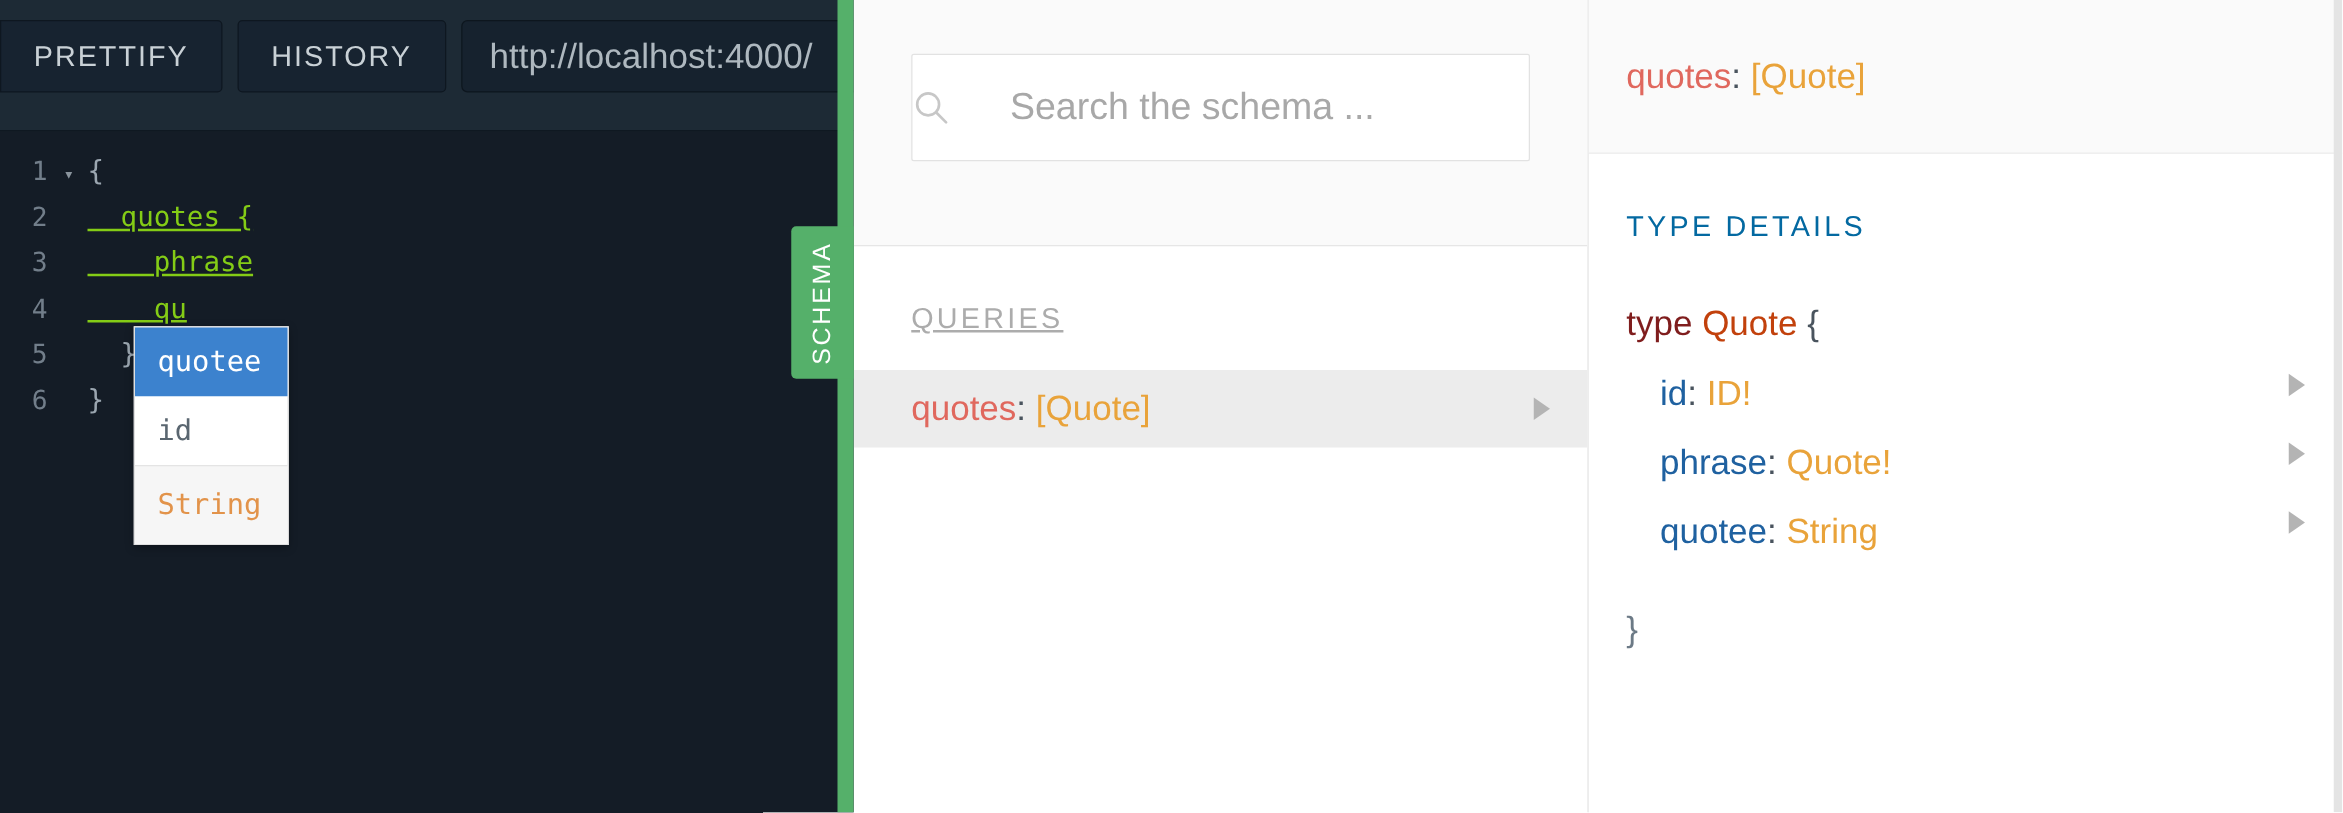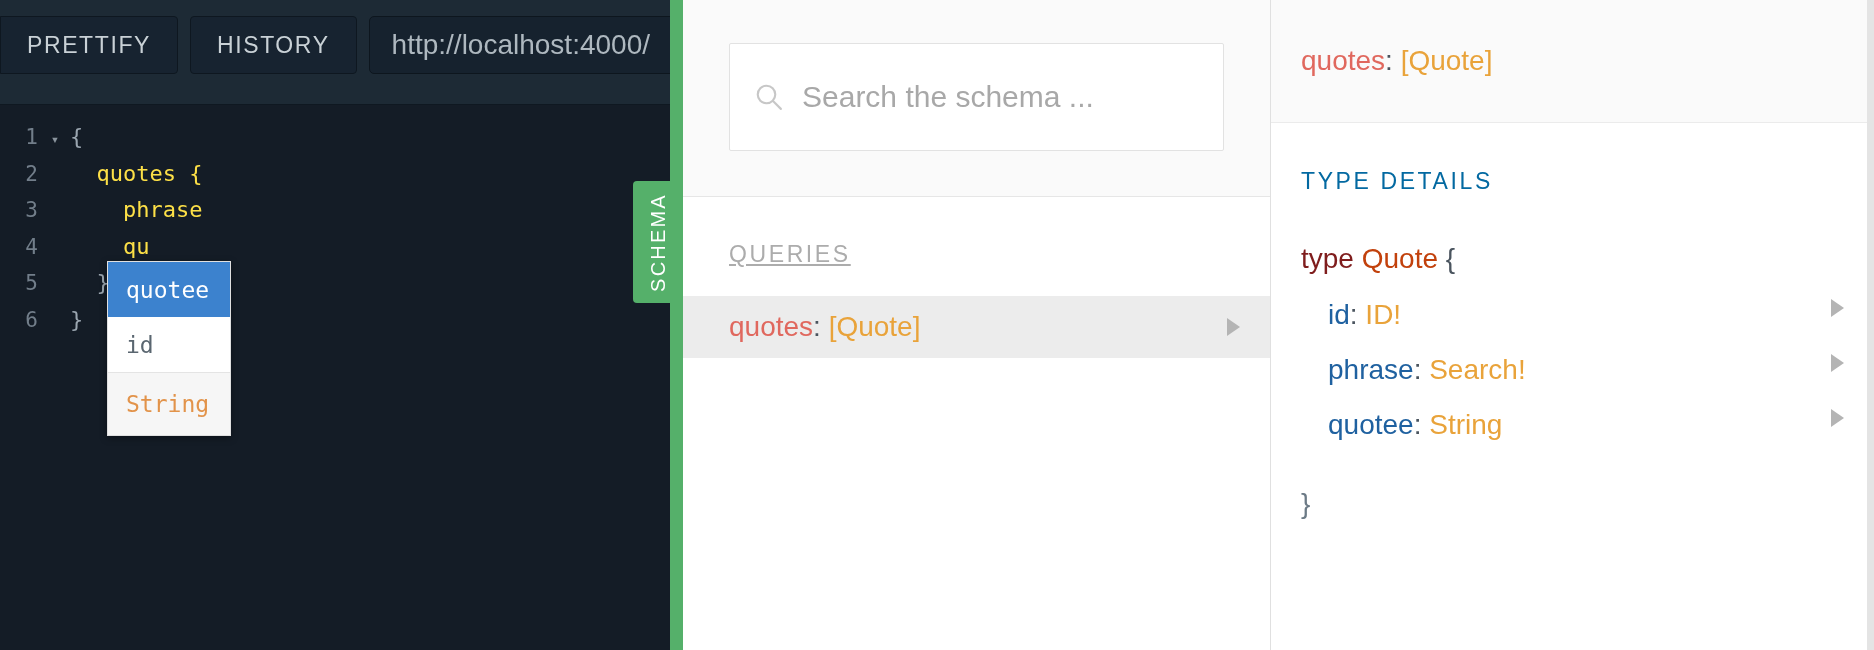--- a/index.html
+++ b/index.html
@@ -115,21 +115,21 @@
   }
   .fold {
     width: 26px;
     flex: 0 0 26px;
     text-align: center;
     color: #8A949D;
     font-size: 14px;
     line-height: 36.5px;
   }
   .ctext { color: #9BA6B0; padding-left: 2px; }
-  .tok-field { color: #fde047; }
+  .tok-field { color: #84cc16; text-decoration: underline; }
   .tok-punct { color: #9BA6B0; }
 
   
   .autocomplete {
     position: absolute;
     left: 107px;
     top: 156px;
     width: 122px;
     background: #ffffff;
     box-shadow: 0 2px 7px rgba(0,0,0,.35);
@@ -208,29 +208,29 @@
     overflow: hidden;
   }
   .search-wrap {
     height: 197px;
     background: #FAFAFA;
     border-bottom: 1px solid #E6E6E6;
     box-sizing: border-box;
     padding: 43px 46px 0 46px;
   }
   .search-box {
-    height: 108px;
+    height: 86px;
     background: #ffffff;
     border: 1px solid #E2E2E2;
     border-radius: 2px;
     display: flex;
     align-items: center;
-    padding-left: 24px;
     box-sizing: border-box;
     cursor: text;
+    gap: 30px;
   }
   .search-icon {
     width: 30px;
     height: 30px;
     flex: 0 0 30px;
     margin-right: 18px;
     opacity: .55;
   }
   .search-ph {
     color: #A8A8A8;
@@ -425,21 +425,21 @@
 
       <div style="margin-top:24px;">
 
         <div class="field-row">
           <span class="sig"><span class="c-fieldname">id</span><span class="c-punct">:</span><span>&nbsp;</span><span class="c-typename">ID!</span></span>
           <span class="spacer"></span>
           <span class="tri"></span>
         </div>
 
         <div class="field-row" style="margin-top:0;">
-          <span class="sig"><span class="c-fieldname">phrase</span><span class="c-punct">:</span><span>&nbsp;</span><span class="c-typename">Search!</span></span>
+          <span class="sig"><span class="c-fieldname">phrase</span><span class="c-punct">:</span><span>&nbsp;</span><span class="c-typename">Quote!</span></span>
           <span class="spacer"></span>
           <span class="tri"></span>
         </div>
 
         <div class="field-row">
           <span class="sig"><span class="c-fieldname">quotee</span><span class="c-punct">:</span><span>&nbsp;</span><span class="c-typename">String</span></span>
           <span class="spacer"></span>
           <span class="tri"></span>
         </div>
 

